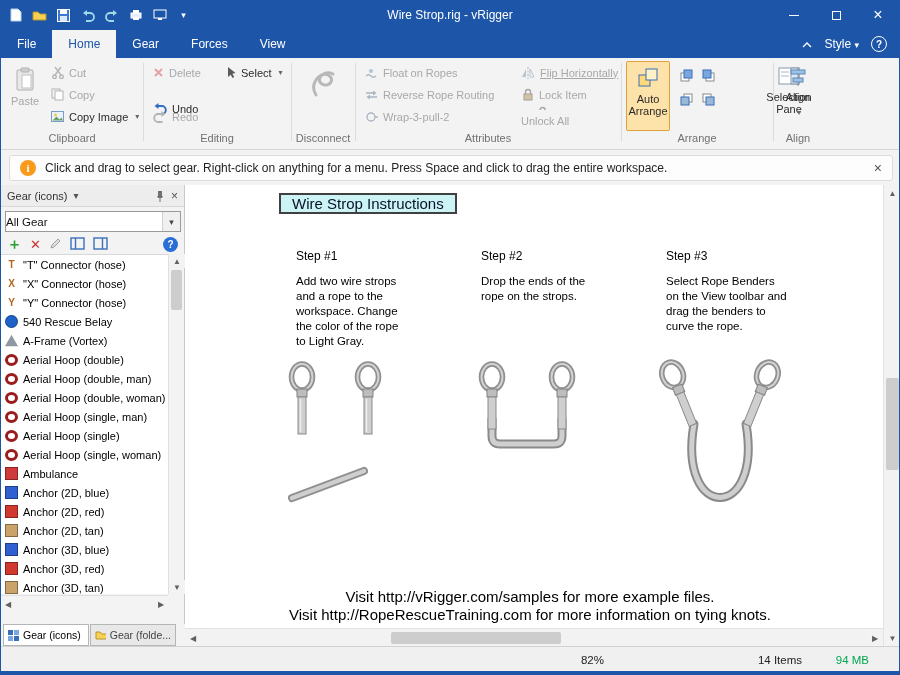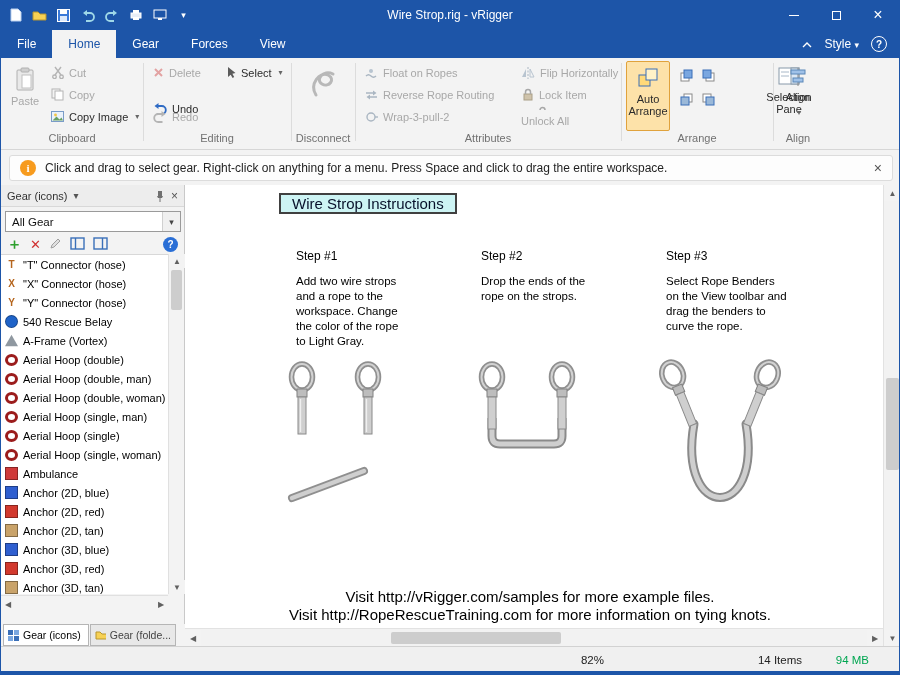--- a/index.html
+++ b/index.html
@@ -39,21 +39,21 @@
   
   .infobar{position:absolute;left:8px;top:155px;width:884px;height:26px;background:#fdfdfd;border:1px solid #dcdcdc;border-radius:3px;display:flex;align-items:center;gap:9px;padding:0 10px;font-size:12px;color:#1f1f1f;}
   .info-ic{width:16px;height:16px;border-radius:50%;background:#f79b1e;color:#fff;font-size:11px;font-weight:bold;display:flex;align-items:center;justify-content:center;font-family:"Liberation Serif","DejaVu Serif",serif;}
   .info-close{margin-left:auto;color:#555;font-size:14px;}
 
   
   .sidebar{position:absolute;left:0;top:185px;width:184px;height:441px;background:#f3f3f3;border-right:1px solid #c9c9c9;}
   .sb-head{position:absolute;left:0;top:0;width:100%;height:22px;background:#ededed;border-bottom:1px solid #d8d8d8;display:flex;align-items:center;font-size:11px;color:#333;padding:0 6px;gap:6px;}
   .sb-head .spacer{flex:1;}
   .sb-hicon{color:#555;font-size:10px;display:inline-flex;align-items:center;}
-  .sb-combo{position:absolute;left:4px;top:26px;width:176px;height:21px;background:#fff;border:1px solid #9a9a9a;display:flex;align-items:center;font-size:11.5px;padding-left:6px;color:#111;}
+  .sb-combo{position:absolute;left:4px;top:26px;width:176px;height:21px;background:#fff;border:1px solid #9a9a9a;display:flex;align-items:center;font-size:11.5px;padding-left:0;color:#111;}
   .sb-combo .cc{margin-left:auto;width:18px;height:100%;display:flex;align-items:center;justify-content:center;font-size:9px;color:#444;border-left:1px solid #d0d0d0;background:#f0f0f0;}
   .sb-tools{position:absolute;left:0;top:49px;width:100%;height:21px;display:flex;align-items:center;gap:8px;padding:0 6px;}
   .sb-list{position:absolute;left:0;top:69px;width:167px;height:340px;background:#fff;border-top:1px solid #d8d8d8;overflow:hidden;}
   .sb-item{height:19px;display:flex;align-items:center;padding-left:4px;gap:5px;white-space:nowrap;}
   .sb-item-lbl{font-size:11px;color:#000;}
   .gi{width:13px;height:13px;flex:0 0 13px;display:inline-flex;align-items:center;justify-content:center;font-size:10px;font-weight:bold;}
   .gi-square{background:var(--c);border:1px solid rgba(0,0,0,.35);}
   .gi-circle{background:var(--c);border-radius:50%;border:1px solid rgba(0,0,0,.3);}
   .gi-ring{border:3px solid var(--c);border-radius:50%;width:12px;height:12px;}
   .gi-tri{background:var(--c);clip-path:polygon(50% 5%,100% 95%,0 95%);}
@@ -248,21 +248,21 @@
         </svg>
       <span>Reverse Rope Routing</span>
     </div>
     <div class="rsm disabled" style="left:360px;top:48px;">
       <svg width="13" height="12">
           <circle cx="6" cy="6" r="4" fill="none" stroke="#aab6c2" stroke-width="1.4"></circle>
           <path d="M10 6 L13 6" stroke="#aab6c2" stroke-width="1.4"></path>
         </svg>
       <span>Wrap-3-pull-2</span>
     </div>
-    <div class="rsm disabled" style="left:516px;top:4px;">
+    <div class="rsm disabled" style="left:516px;top:4px;text-decoration:underline;">
       <svg width="14" height="12">
           <path d="M5 2 V10 L1 10z" fill="#b8c4d0"></path>
           <path d="M9 2 V10 L13 10z" fill="none" stroke="#b8c4d0"></path>
           <line x1="7" y1="0" x2="7" y2="12" stroke="#aab6c2" stroke-dasharray="2 1.5"></line>
         </svg>
       <span>Flip Horizontally</span>
     </div>
     <div class="rsm disabled" style="left:516px;top:26px;">
       <svg width="13" height="13">
           <rect x="3" y="6" width="8" height="6" fill="#cfc3ab" stroke="#aa9f87"></rect>

